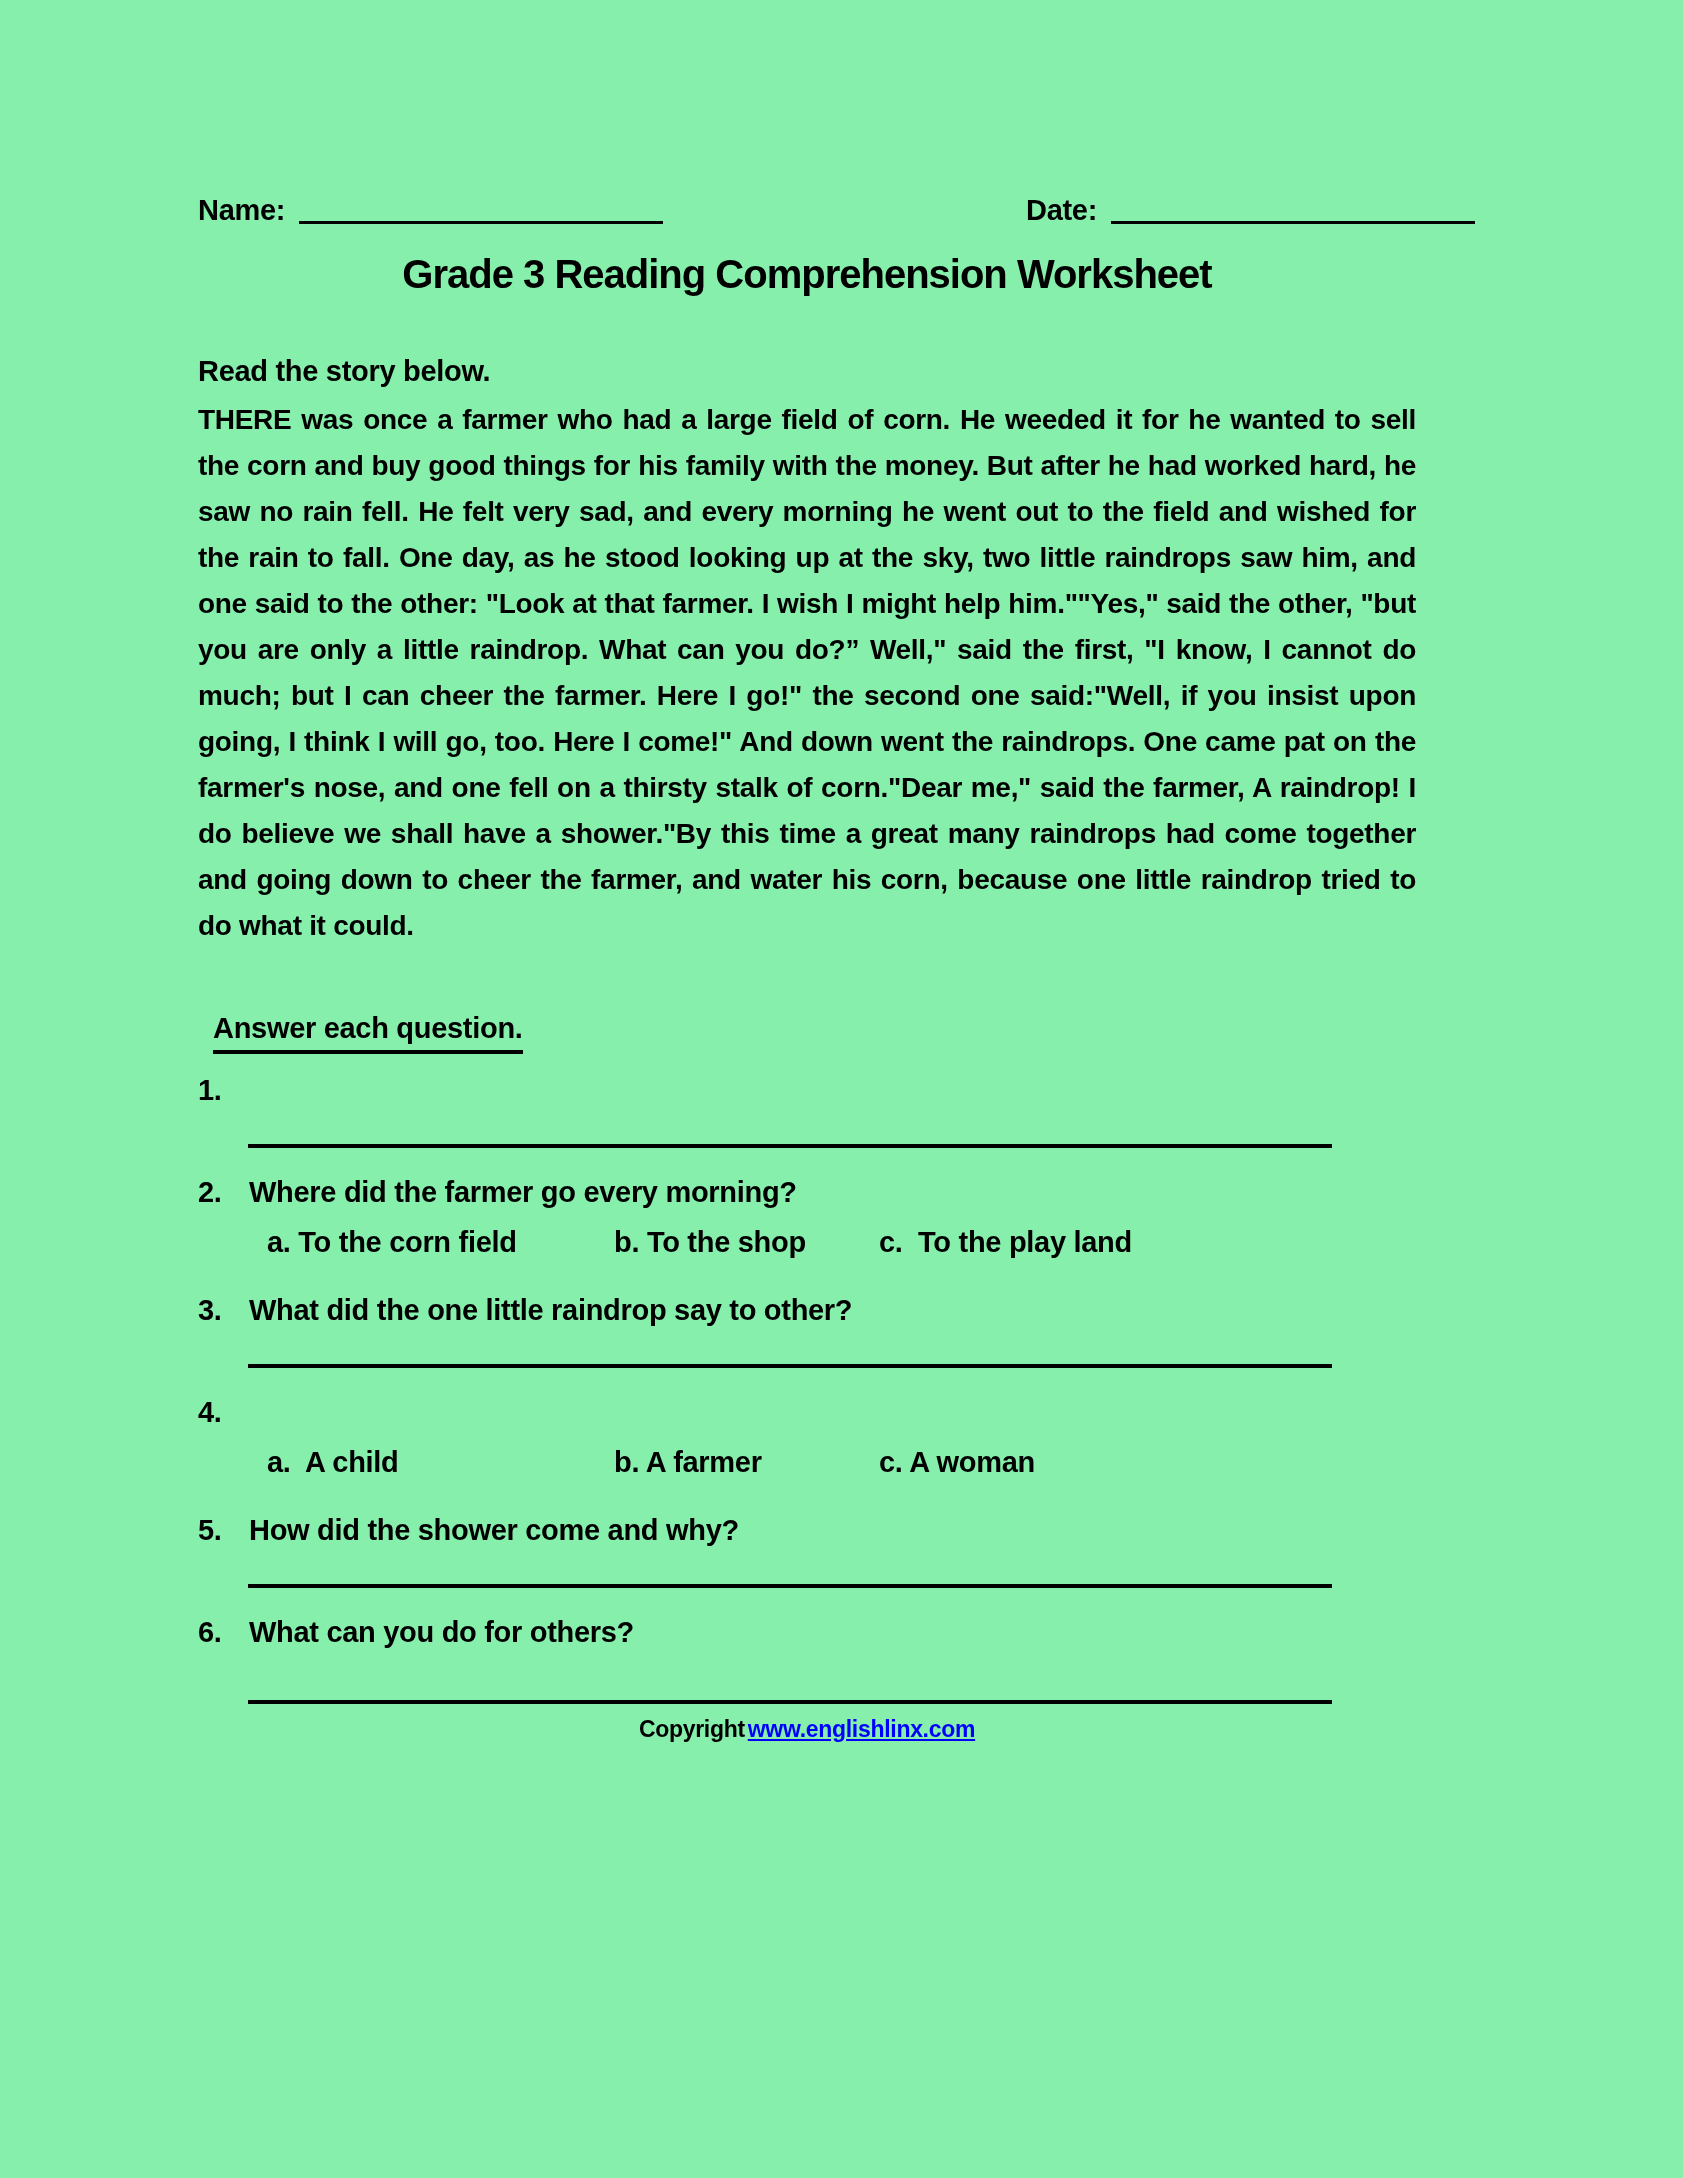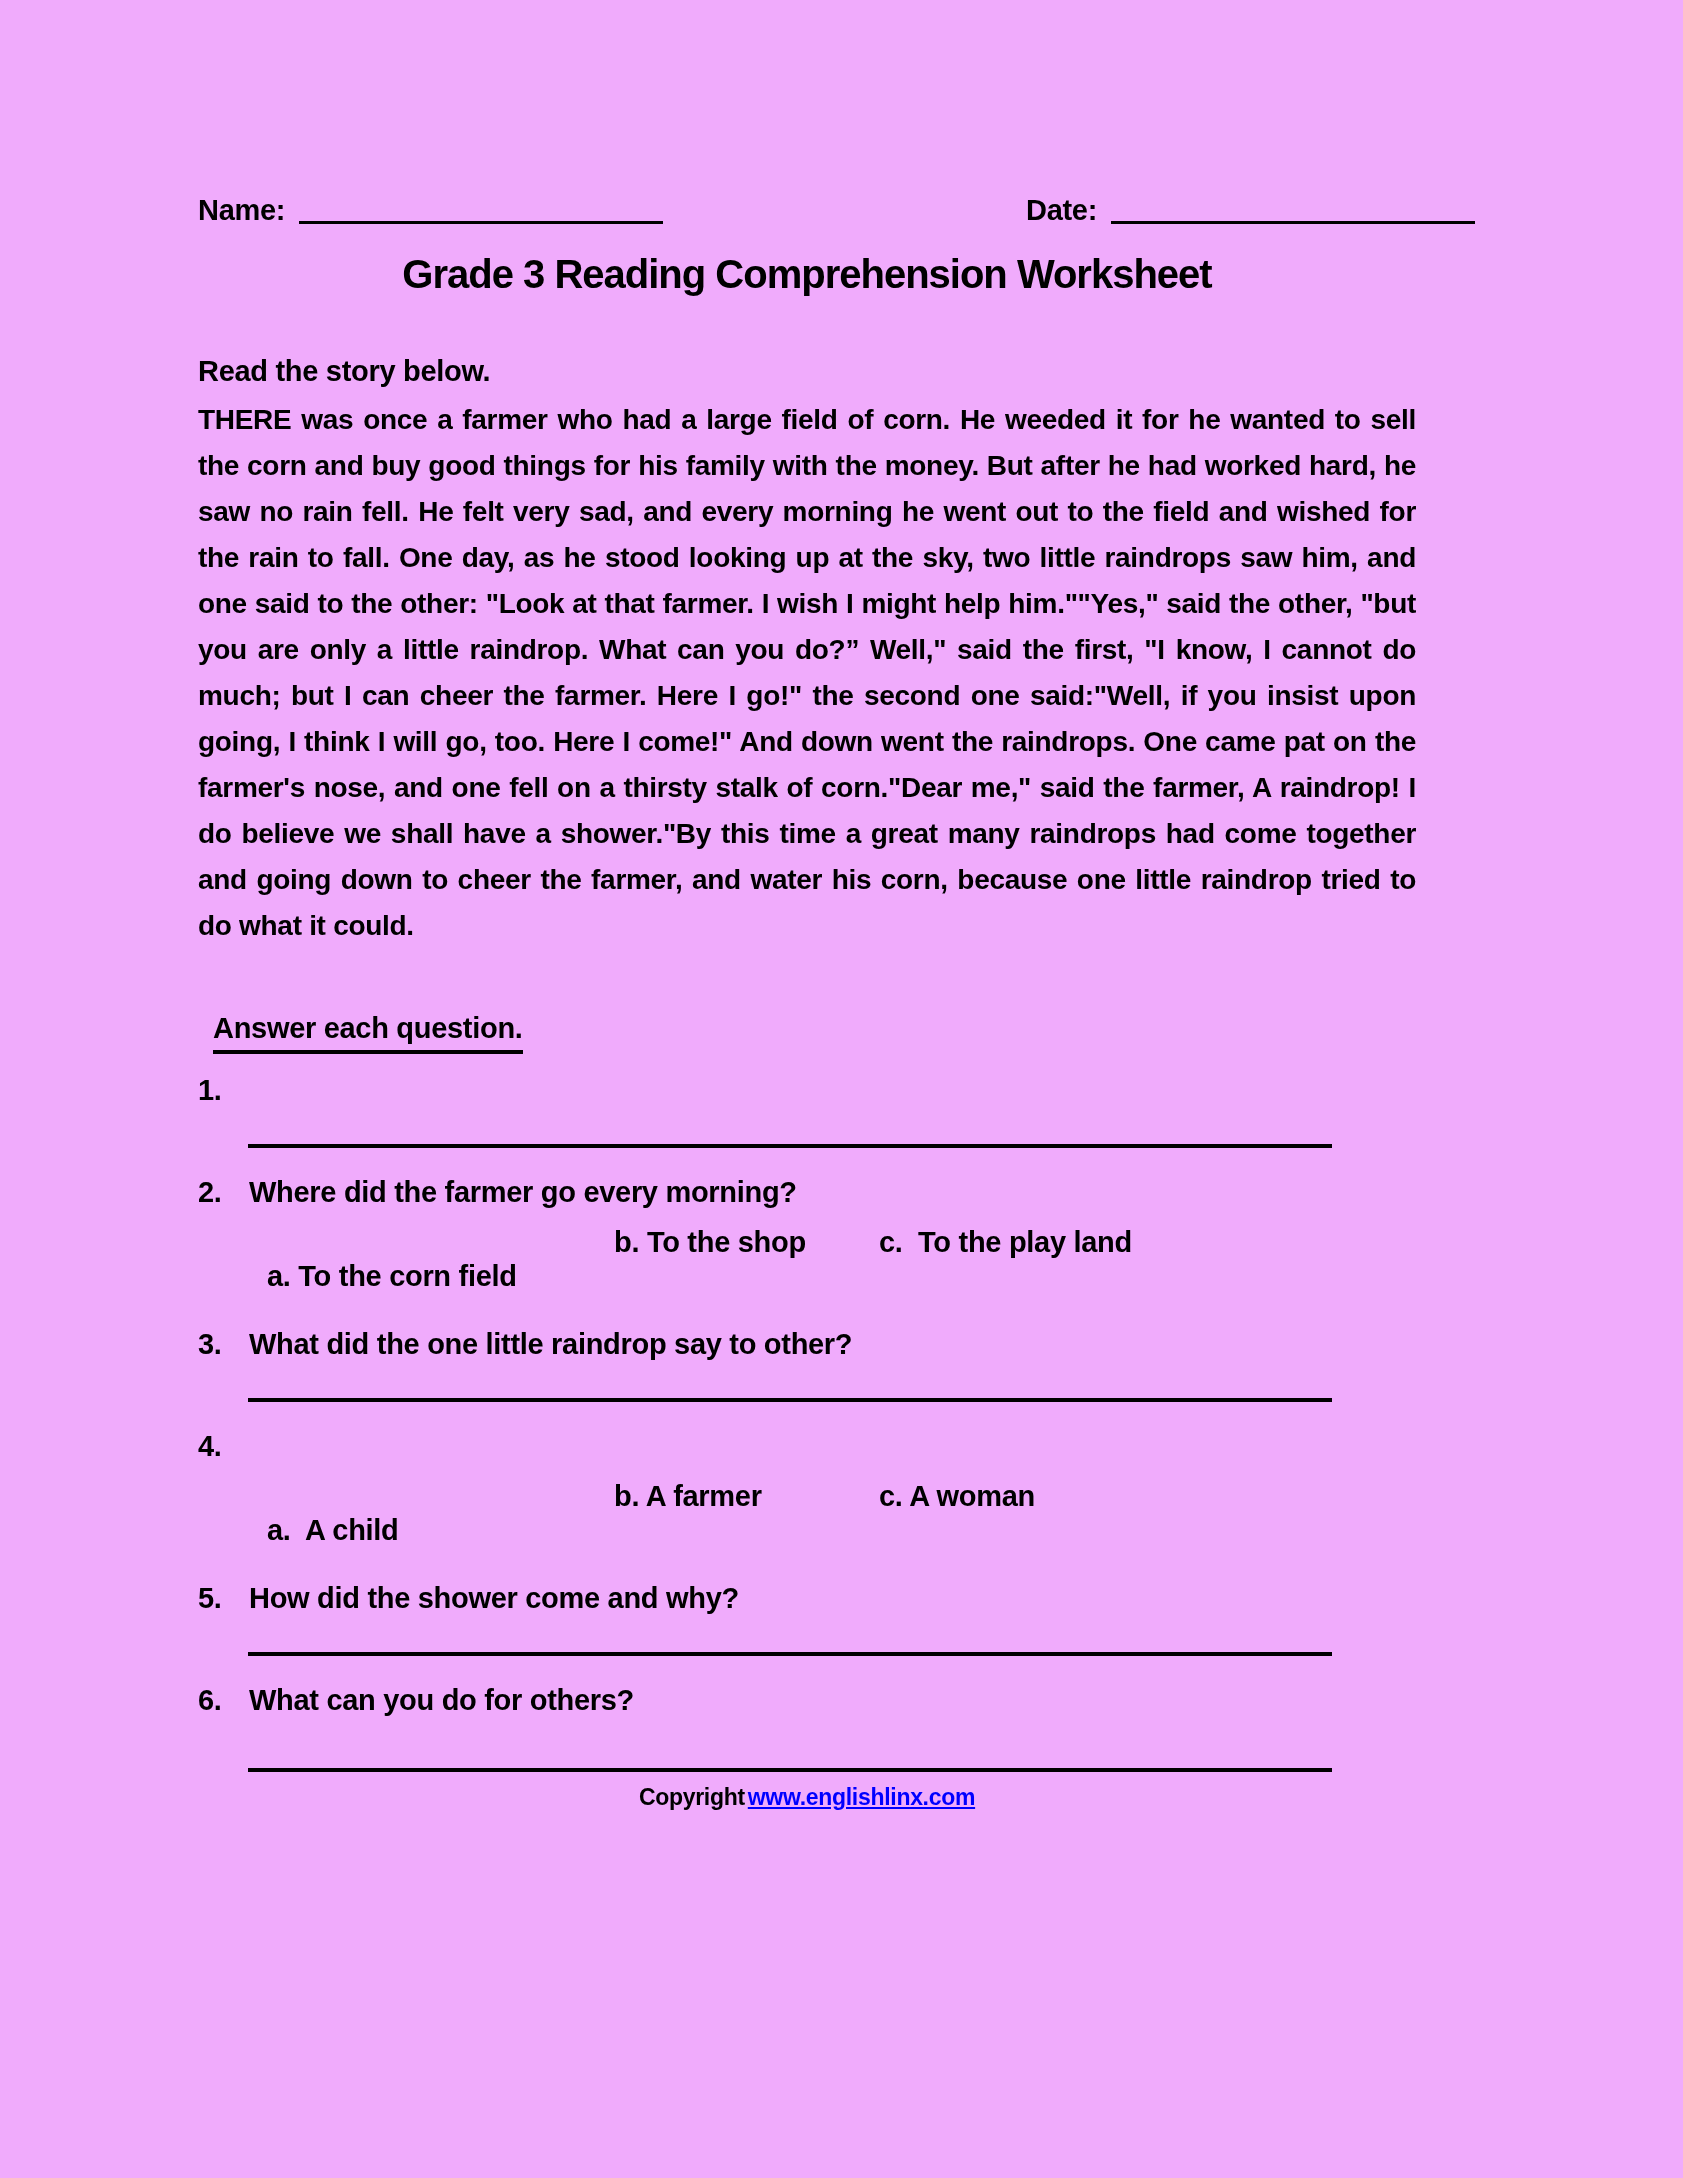--- a/index.html
+++ b/index.html
@@ -1,19 +1,19 @@
 <!DOCTYPE html>
 <html><head>
 <meta charset="utf-8">
 <style>
   html,body{margin:0;padding:0;background:#ffffff;}
   .page{
     position:relative;
     width:1683px;height:2178px;
-    background:#f0abfc;
+    background:#86efac;
     box-sizing:border-box;
     padding:190px 267px 12px 198px;
     font-family:"Liberation Sans","DejaVu Sans",sans-serif;
     color:#000;
     font-weight:700;
     letter-spacing:-0.3px;
   }
   
   .hdr{display:flex;justify-content:space-between;margin-right:-59px;}
   .field{display:flex;align-items:flex-end;}
@@ -32,21 +32,21 @@
   .question{display:flex;font-size:29px;line-height:40px;}
   .qnum{width:51px;flex-shrink:0;}
   .qtext{white-space:pre-wrap;}
   .q-first{margin-top:16px;}
   .q-after-blank{margin-top:24px;}
   .q-after-opts{margin-top:28px;}
   .answer-blank{margin-top:34px;margin-left:50px;width:1084px;height:0;border-bottom:4px solid #000;}
   .answer-blank.last{margin-top:48px;}
   .options{display:flex;margin-top:10px;margin-left:69px;font-size:29px;line-height:40px;}
   .opt{white-space:pre-wrap;}
-  .opt-a{width:347px;margin-top:34px;}
+  .opt-a{width:347px;}
   .opt-b{width:265px;}
   
   .footer{margin-top:10px;text-align:center;font-size:23px;line-height:30px;}
   .copyright-prefix{margin-right:3px;}
   .copyright-link{color:#0000ff;text-decoration:underline;cursor:pointer;}
 </style>
 </head>
 <body>
 
 <div class="page">

